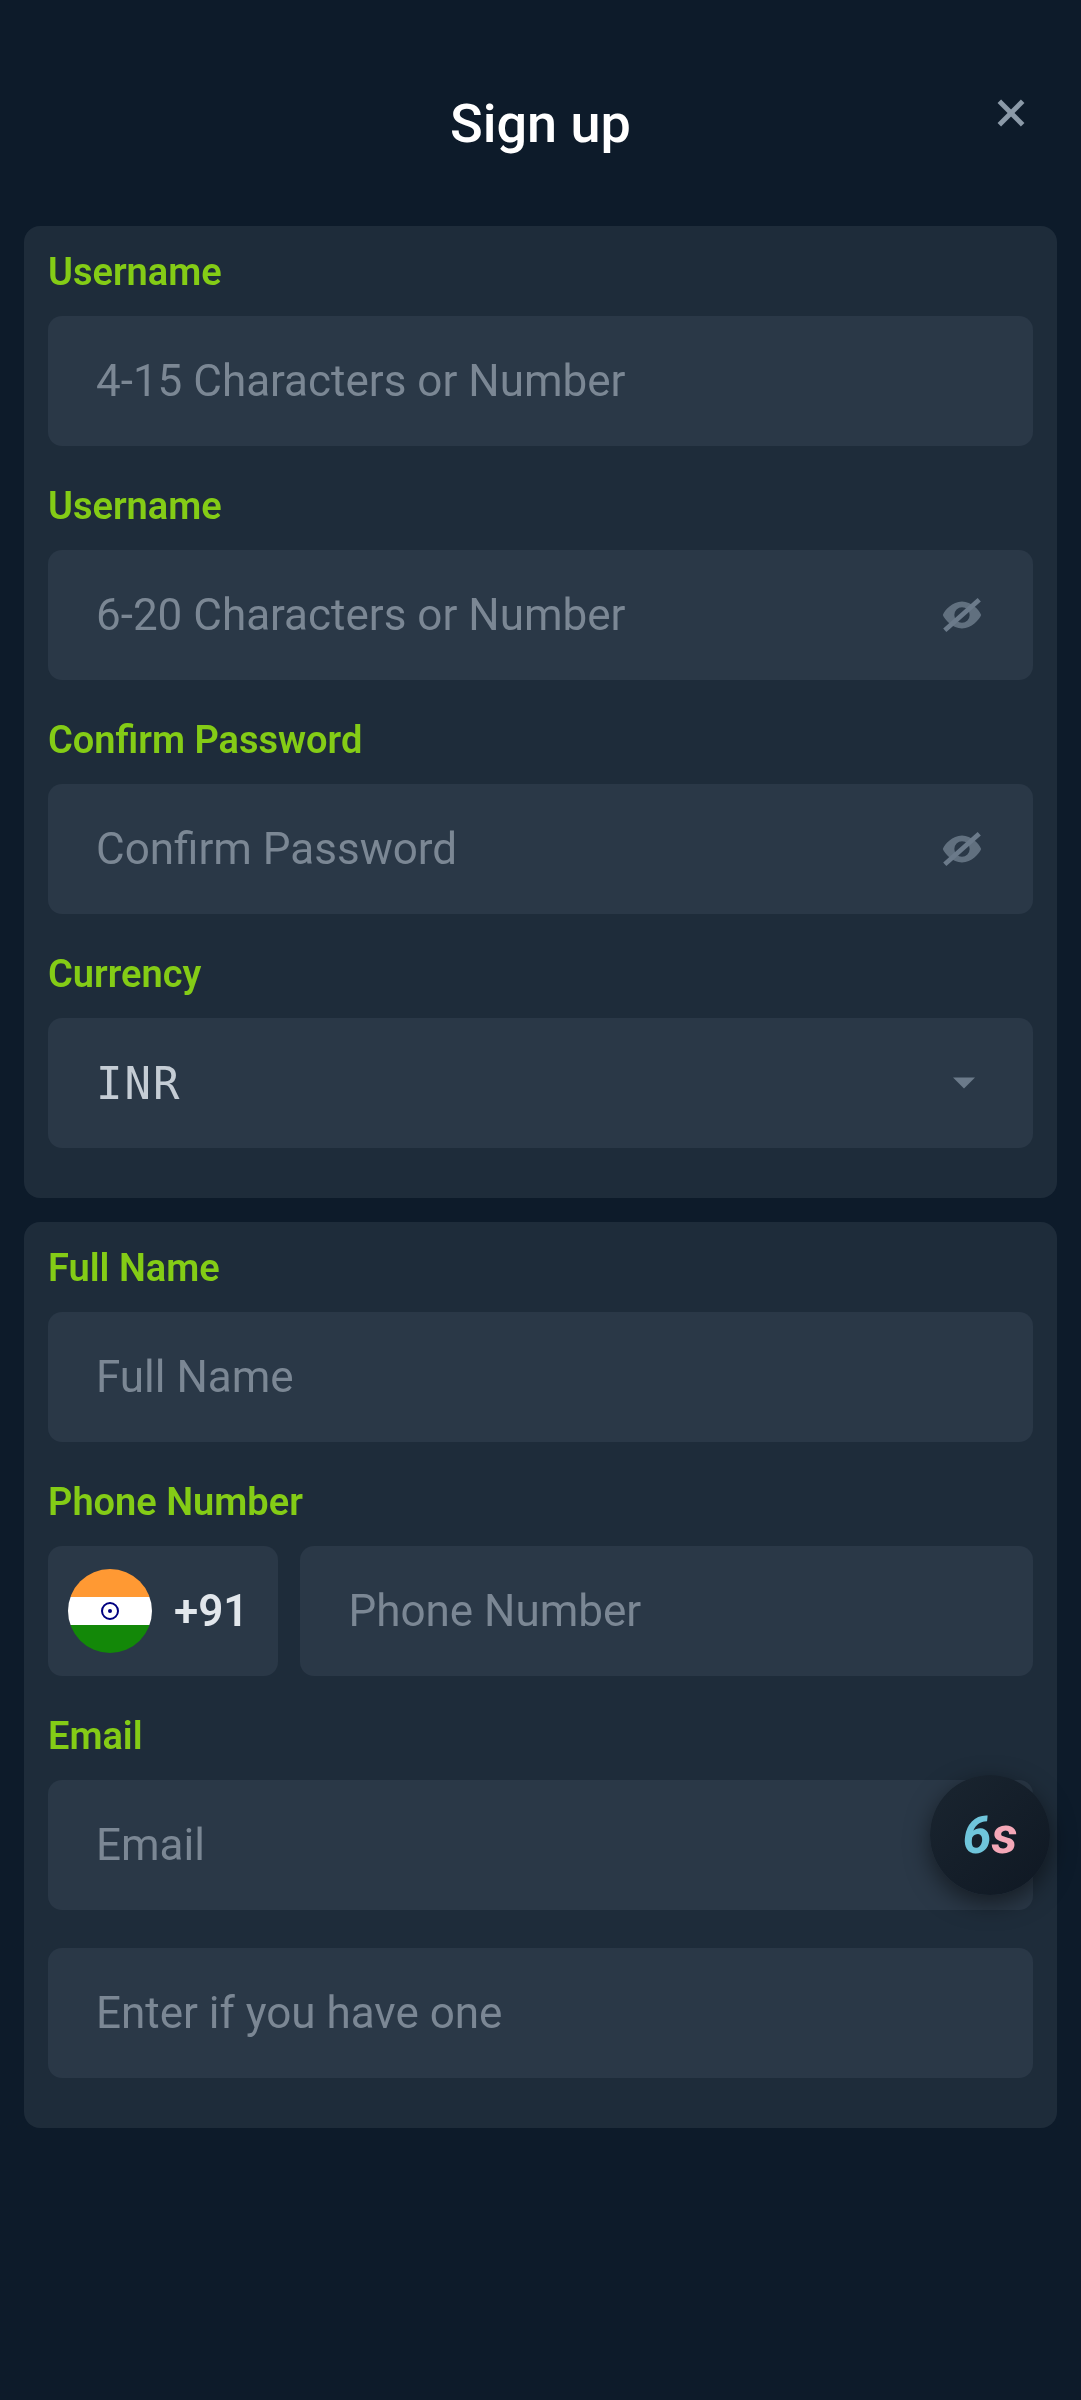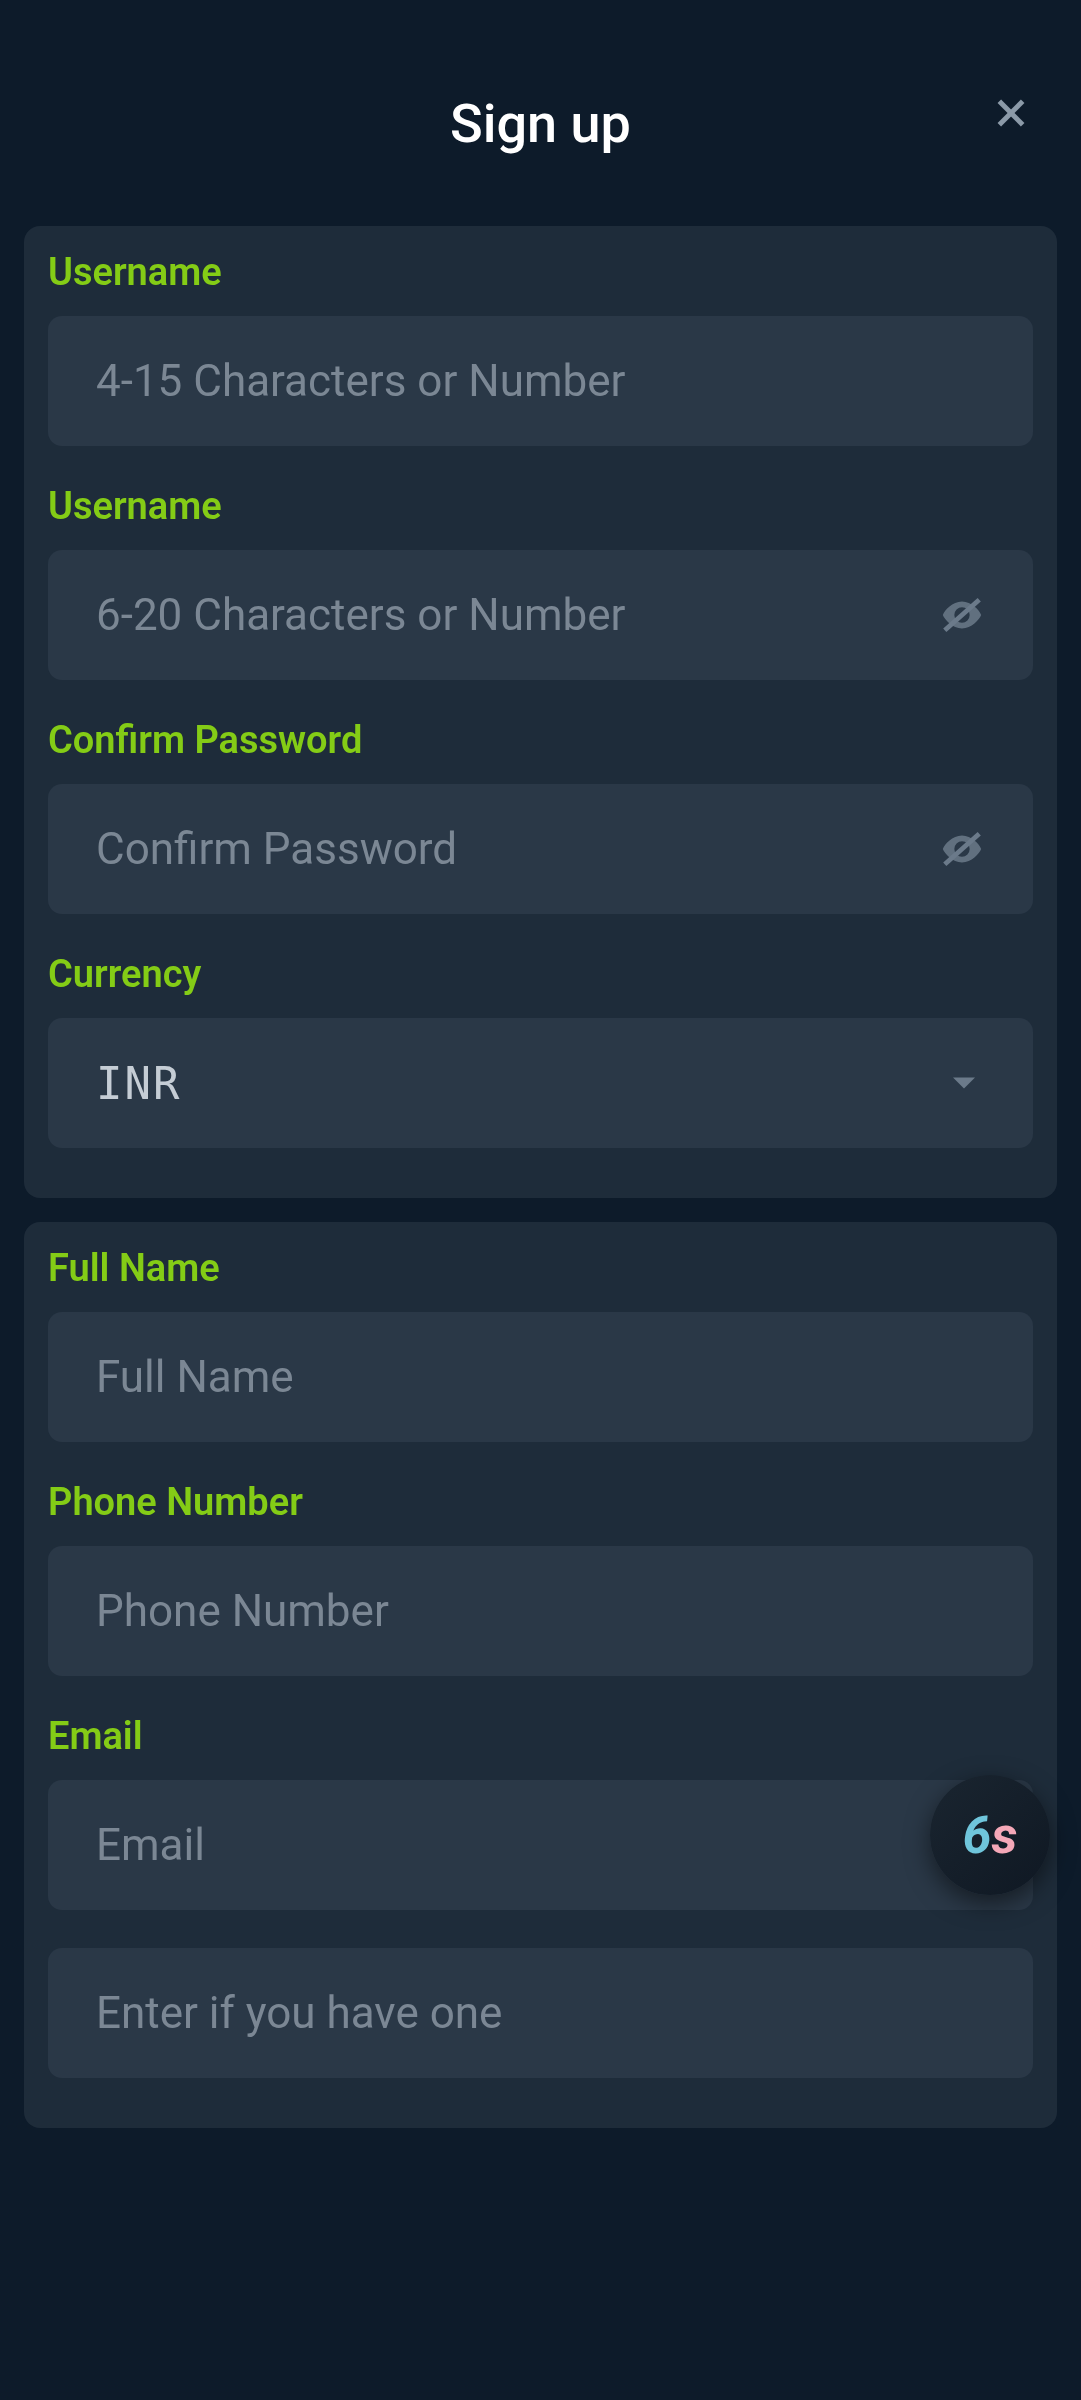--- a/index.html
+++ b/index.html
@@ -274,20 +274,30 @@
     <div class="field-group">
       <label class="label">Full Name</label>
       <div class="input-wrap">
         <input type="text" placeholder="Full Name" style="">
       </div>
     </div>
 
     <div class="field-group">
       <label class="label">Phone Number</label>
       <div class="phone-row">
+        <div class="country-code">
+          <div class="flag">
+            <div class="flag-stripe-top"></div>
+            <div class="flag-stripe-mid">
+                <div class="chakra"></div>
+              </div>
+            <div class="flag-stripe-bot"></div>
+          </div>
+          <span class="code-text">+91</span>
+        </div>
         <div class="input-wrap phone-input">
           <input type="tel" placeholder="Phone Number" style="">
         </div>
       </div>
     </div>
 
     <div class="field-group">
       <label class="label">Email</label>
       <div class="input-wrap">
         <input type="email" placeholder="Email" style="">

